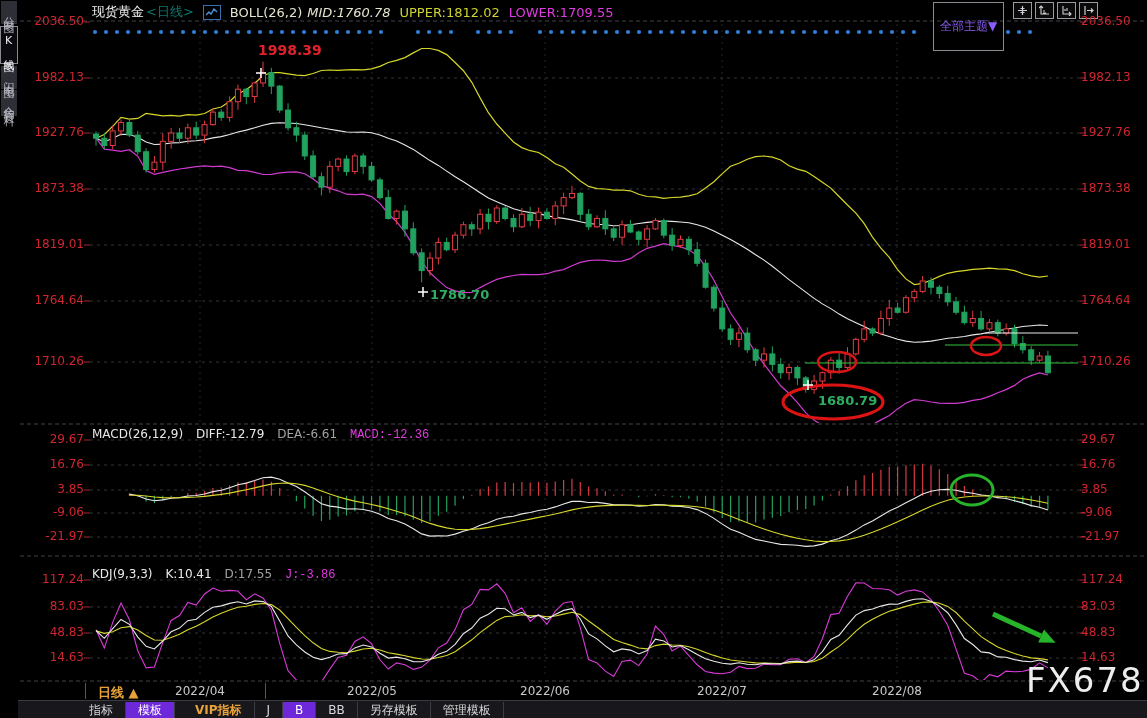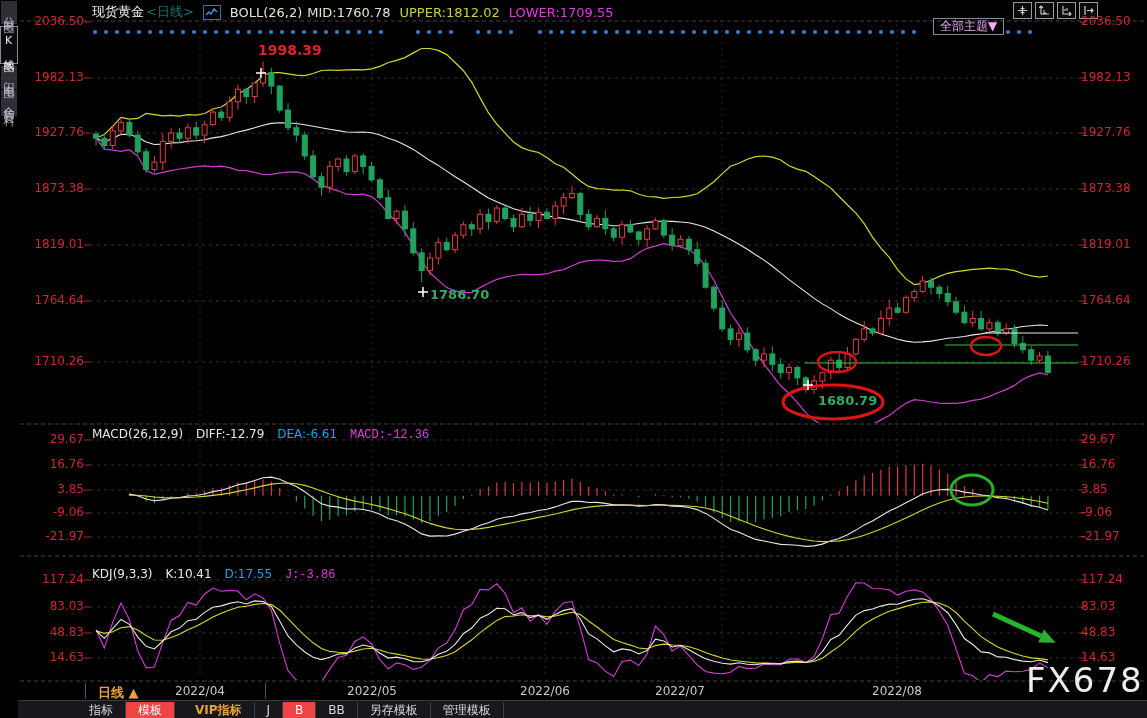--- a/index.html
+++ b/index.html
@@ -19,52 +19,52 @@
 .hdr{position:absolute;left:92px;top:3px;font-size:13px;display:flex;gap:9px;
      align-items:center;white-space:nowrap;}
 .h-sym{color:#f0f0f0;}
 .h-per{color:#0f766e;}
 .h-icon{width:16px;height:13px;border:1px solid #3a6fb0;display:inline-flex;align-items:center;justify-content:center;}
 .h-boll{color:#e4e4cf;}
 .h-upper{color:#cdd32f;}
 .h-lower{color:#e03ae0;}
 
 
-#theme-dd{position:absolute;left:933px;top:2px;border:1px solid #8a8a92;color:#f0abfc;
-  font-size:12px;padding:0 6px;height:15px;line-height:15px;margin-top:16px;}
+#theme-dd{position:absolute;left:933px;top:2px;border:1px solid #8a8a92;color:#8b5cf6;
+  font-size:12px;padding:16px 6px;height:15px;line-height:15px;}
 .tr-icon{position:absolute;top:2px;width:17px;height:15px;border:1px solid #9a9aa2;
   display:flex;align-items:center;justify-content:center;background:#0a0a0a;}
 
 
 .axlab{position:absolute;width:64px;font-size:12px;color:#cf2630;white-space:nowrap;}
 .axlab.l{left:20px;text-align:right;}
 .axlab.r{right:2px;text-align:left;padding-left:2px;}
 
 
 .phdr{position:absolute;left:92px;font-size:12px;white-space:nowrap;}
 .phdr .w{color:#e8e8e8;}
-.phdr .y{color:#0ea5e9;}
+.phdr .y{color:#a3a3a3;}
 .phdr .m{color:#e03ae0;font-family:Liberation Mono, monospace;}
 .phdr span{margin-right:9px;}
 
 
 .anno{position:absolute;font-weight:bold;font-size:13px;white-space:nowrap;}
 
 
 .month{position:absolute;top:684px;width:70px;margin-left:-35px;text-align:center;
   font-size:12px;color:#c8c8c8;}
 #period-tab{position:absolute;left:98px;top:684px;font-size:13px;font-weight:bold;color:#e8a23a;}
 .tl-sep{position:absolute;top:683px;height:16px;width:1px;background:#55555f;}
 
 
 #toolbar{position:absolute;left:18px;right:0;top:700px;height:18px;background:#17171c;
   border-top:1px solid #3a3a42;display:flex;align-items:flex-end;font-size:12px;}
 #toolbar .spacer{width:58px;border-right:1px solid #3c3c44;}
 .tb-item{padding:0 12px;line-height:17px;color:#d8d8d8;border-right:1px solid #3c3c44;}
-.tb-item.sel{background:#ef4444;color:#fff;}
+.tb-item.sel{background:#6d28d9;color:#fff;}
 .tb-item.accent{color:#e8a23a;font-weight:bold;padding-left:20px;}
 
 #watermark{position:absolute;left:1026px;top:660px;font-size:34px;letter-spacing:2px;
   color:#ededed;font-weight:500;}
 </style>
 </head>
 <body>
 
 <div id="stage">
   <svg id="chart-svg" width="1147" height="718">
@@ -590,21 +590,21 @@
 
   <div class="hdr">
     <span class="h-sym">现货黄金</span>
     <span class="h-per" style="margin-left:-7px;">&lt;日线&gt;</span>
     <span class="h-icon">
       <svg width="12" height="9">
           <polyline points="0,7 3,4 5,6 8,1 11,4" fill="none" stroke="#4a8fd4" stroke-width="1.4"></polyline>
         </svg>
     </span>
     <span class="h-boll">BOLL(26,2)</span>
-    <span class="h-boll" style="margin-left:-4px;">MID:1760.78</span>
+    <span class="h-boll" style="margin-left:-4px;font-style:italic;">MID:1760.78</span>
     <span class="h-upper">UPPER:1812.02</span>
     <span class="h-lower">LOWER:1709.55</span>
   </div>
 
   <div id="theme-dd">全部主题▼</div>
   <div class="tr-icon" style="left:1013px;">
     <svg width="11" height="11">
         <path d="M5.5,1 V10 M1,5.5 H10 M3.5,3.5 h4 M3.5,7.5 h4" stroke="#cfcfd6" stroke-width="1.2" fill="none"></path>
       </svg>
   </div>
@@ -687,15 +687,15 @@
     <div class="axlab r" style="top: 572px;">117.24</div>
     <div class="axlab l" style="top: 599px;">83.03</div>
     <div class="axlab r" style="top: 599px;">83.03</div>
     <div class="axlab l" style="top: 625px;">48.83</div>
     <div class="axlab r" style="top: 625px;">48.83</div>
     <div class="axlab l" style="top: 650px;">14.63</div>
     <div class="axlab r" style="top: 650px;">14.63</div>
     <div class="month" style="left: 200px;">2022/04</div>
     <div class="month" style="left: 372px;">2022/05</div>
     <div class="month" style="left: 545px;">2022/06</div>
-    <div class="month" style="left: 680px;">2022/07</div>
+    <div class="month" style="left: 722px;">2022/07</div>
     <div class="month" style="left: 897px;">2022/08</div>
   </div>
 
 </body></html>

